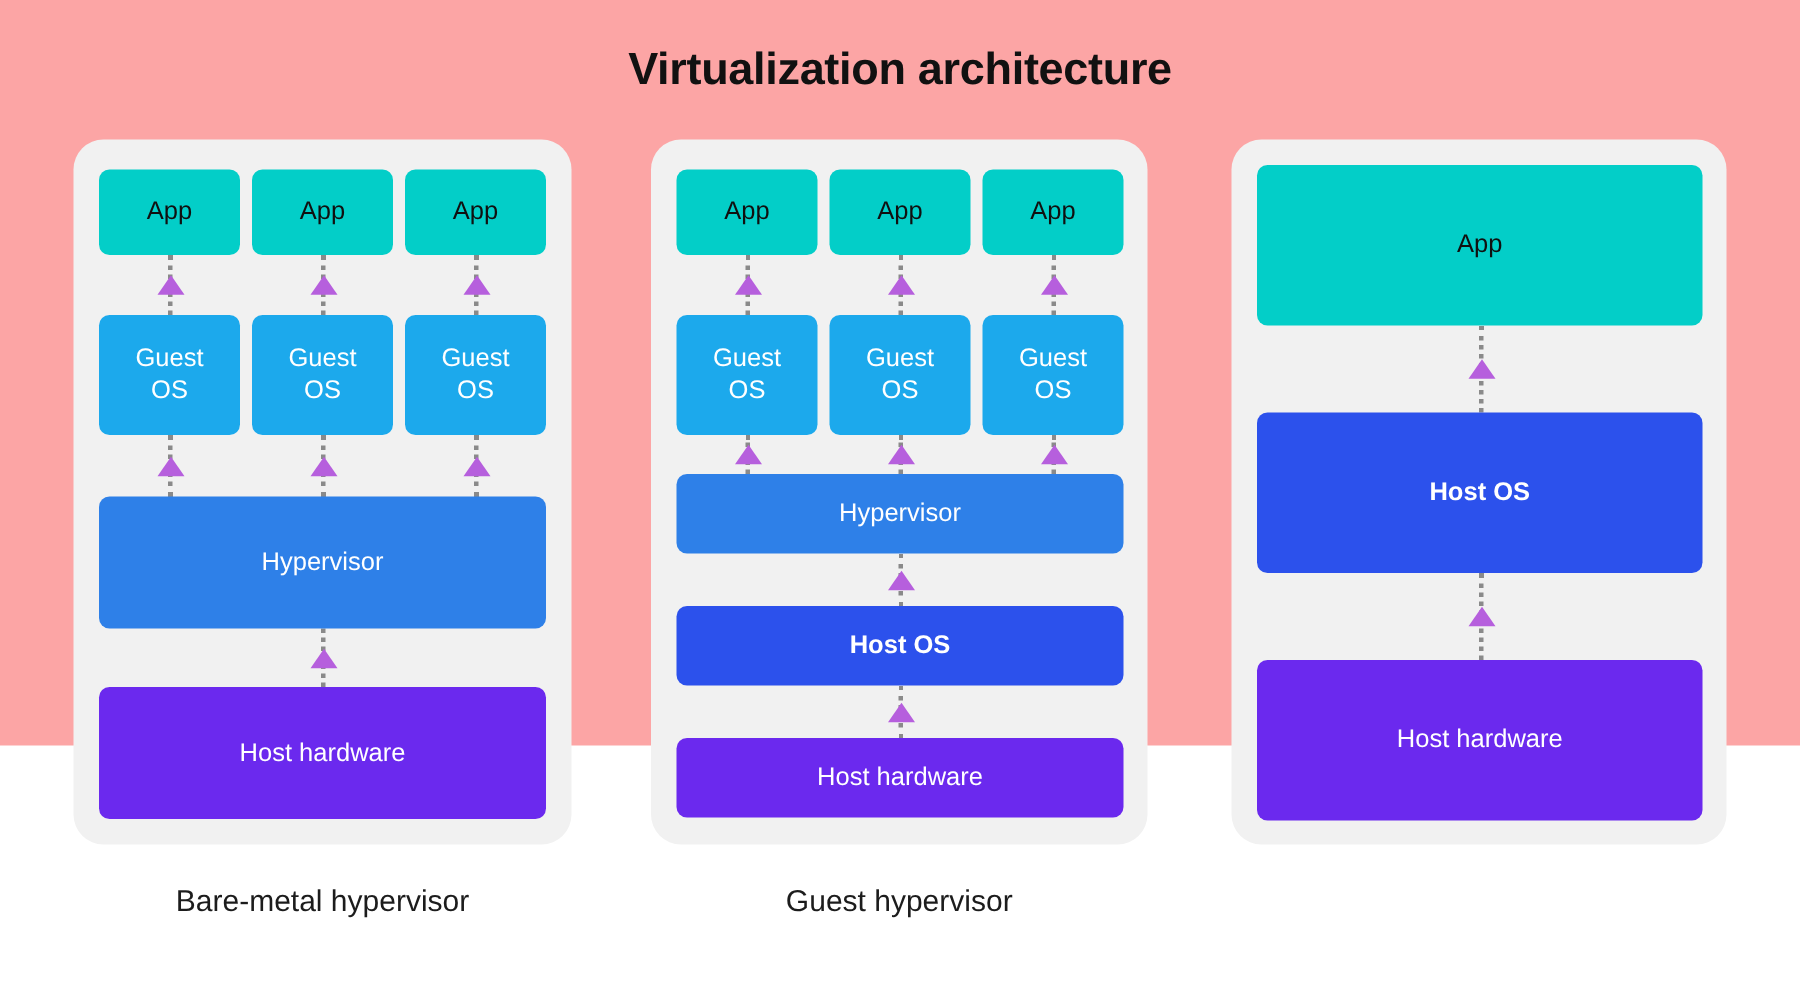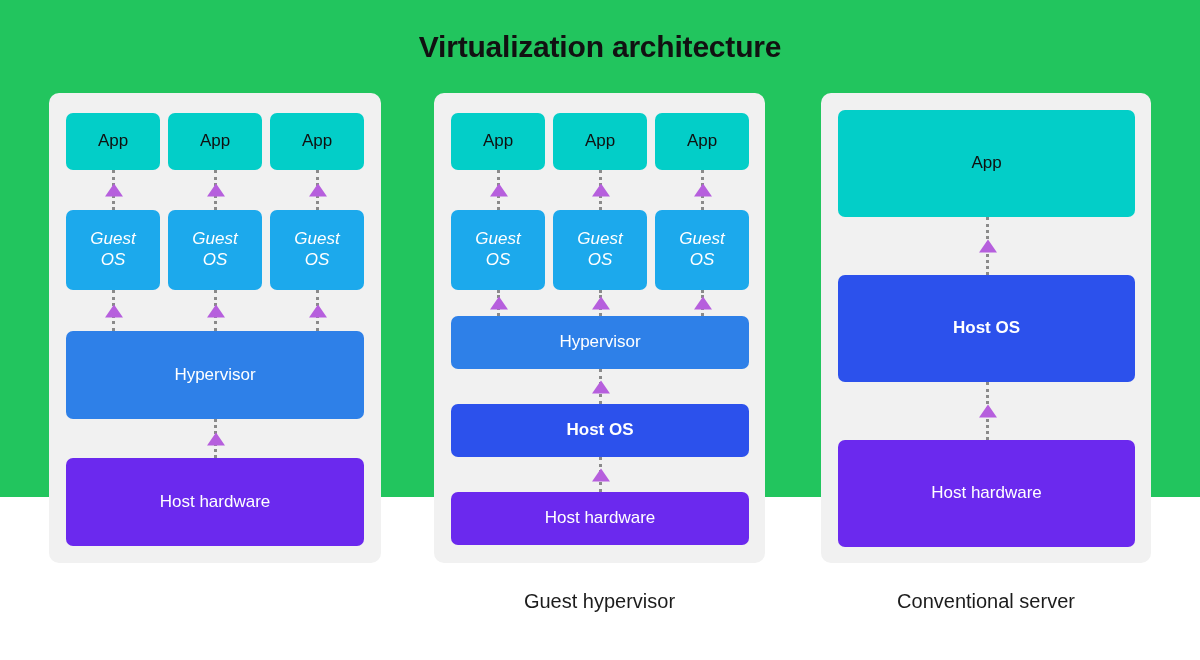--- a/index.html
+++ b/index.html
@@ -9,21 +9,21 @@
     height: 660px;
     background: #ffffff;
     font-family: "Liberation Sans", sans-serif;
     overflow: hidden;
   }
 
   #stage {
     position: relative;
     width: 1200px;
     height: 497px;
-    background: #22c55e;
+    background: #fca5a5;
   }
 
   
   .page-title {
     position: absolute;
     top: 30px;
     left: 0;
     width: 1200px;
     text-align: center;
     font-size: 30px;
@@ -48,21 +48,21 @@
   }
   .column.col-0 { left: 49px; }
   .column.col-1 { left: 434px; width: 331px; }
   .column.col-2 { left: 821px; width: 330px; }
 
   .panel {
     position: relative;
     width: 100%;
     height: 470px;
     background: #f1f1f1;
-    border-radius: 10px;
+    border-radius: 20px;
   }
 
   .caption {
     position: absolute;
     left: 0;
     width: 100%;
     top: 497px;
     text-align: center;
     font-size: 20px;
     color: #1c1c1c;
@@ -77,21 +77,21 @@
     align-items: center;
     justify-content: center;
     text-align: center;
     line-height: 1.22;
     font-size: 17px;
     color: #ffffff;
     white-space: pre-line;
   }
 
   .box.app      { background: #03CEC8; color: #101010; }
-  .box.guest    { background: #1CA9EC; font-style: italic; }
+  .box.guest    { background: #1CA9EC; }
   .box.hyper    { background: #2E80E8; }
   .box.hostos   { background: #2C51EC; font-weight: bold; }
   .box.hardware { background: #6B29EE; }
 
   .box.wide { font-size: 17px; }
 
   
   .arrow {
     position: absolute;
     width: 3px;
@@ -163,20 +163,21 @@
           <div class="box app" style="left: 221px; top: 20px; width: 94px; height: 57px;">App</div>
           <div class="box guest" style="left: 17px; top: 117px; width: 94px; height: 80px;">Guest
 OS</div>
           <div class="box guest" style="left: 119px; top: 117px; width: 94px; height: 80px;">Guest
 OS</div>
           <div class="box guest" style="left: 221px; top: 117px; width: 94px; height: 80px;">Guest
 OS</div>
           <div class="box hyper wide" style="left: 17px; top: 238px; width: 298px; height: 88px;">Hypervisor</div>
           <div class="box hardware wide" style="left: 17px; top: 365px; width: 298px; height: 88px;">Host hardware</div>
         </div>
+      <div class="caption">Bare-metal hypervisor</div>
     </div>
 
     <div class="column col-1">
       <div class="panel">
           <div class="arrow" style="left: 63px; top: 77px; height: 40px;">
             <div class="dots"></div>
             <div class="head"></div>
           </div>
           <div class="arrow" style="left: 165px; top: 77px; height: 40px;">
             <div class="dots"></div>
@@ -229,17 +230,16 @@
             <div class="head"></div>
           </div>
           <div class="arrow" style="left: 165px; top: 289px; height: 58px;">
             <div class="dots"></div>
             <div class="head"></div>
           </div>
           <div class="box app wide" style="left: 17px; top: 17px; width: 297px; height: 107px;">App</div>
           <div class="box hostos wide" style="left: 17px; top: 182px; width: 297px; height: 107px;">Host OS</div>
           <div class="box hardware wide" style="left: 17px; top: 347px; width: 297px; height: 107px;">Host hardware</div>
         </div>
-      <div class="caption">Conventional server</div>
     </div>
 
   </div>
 </div>
 
 </body></html>

